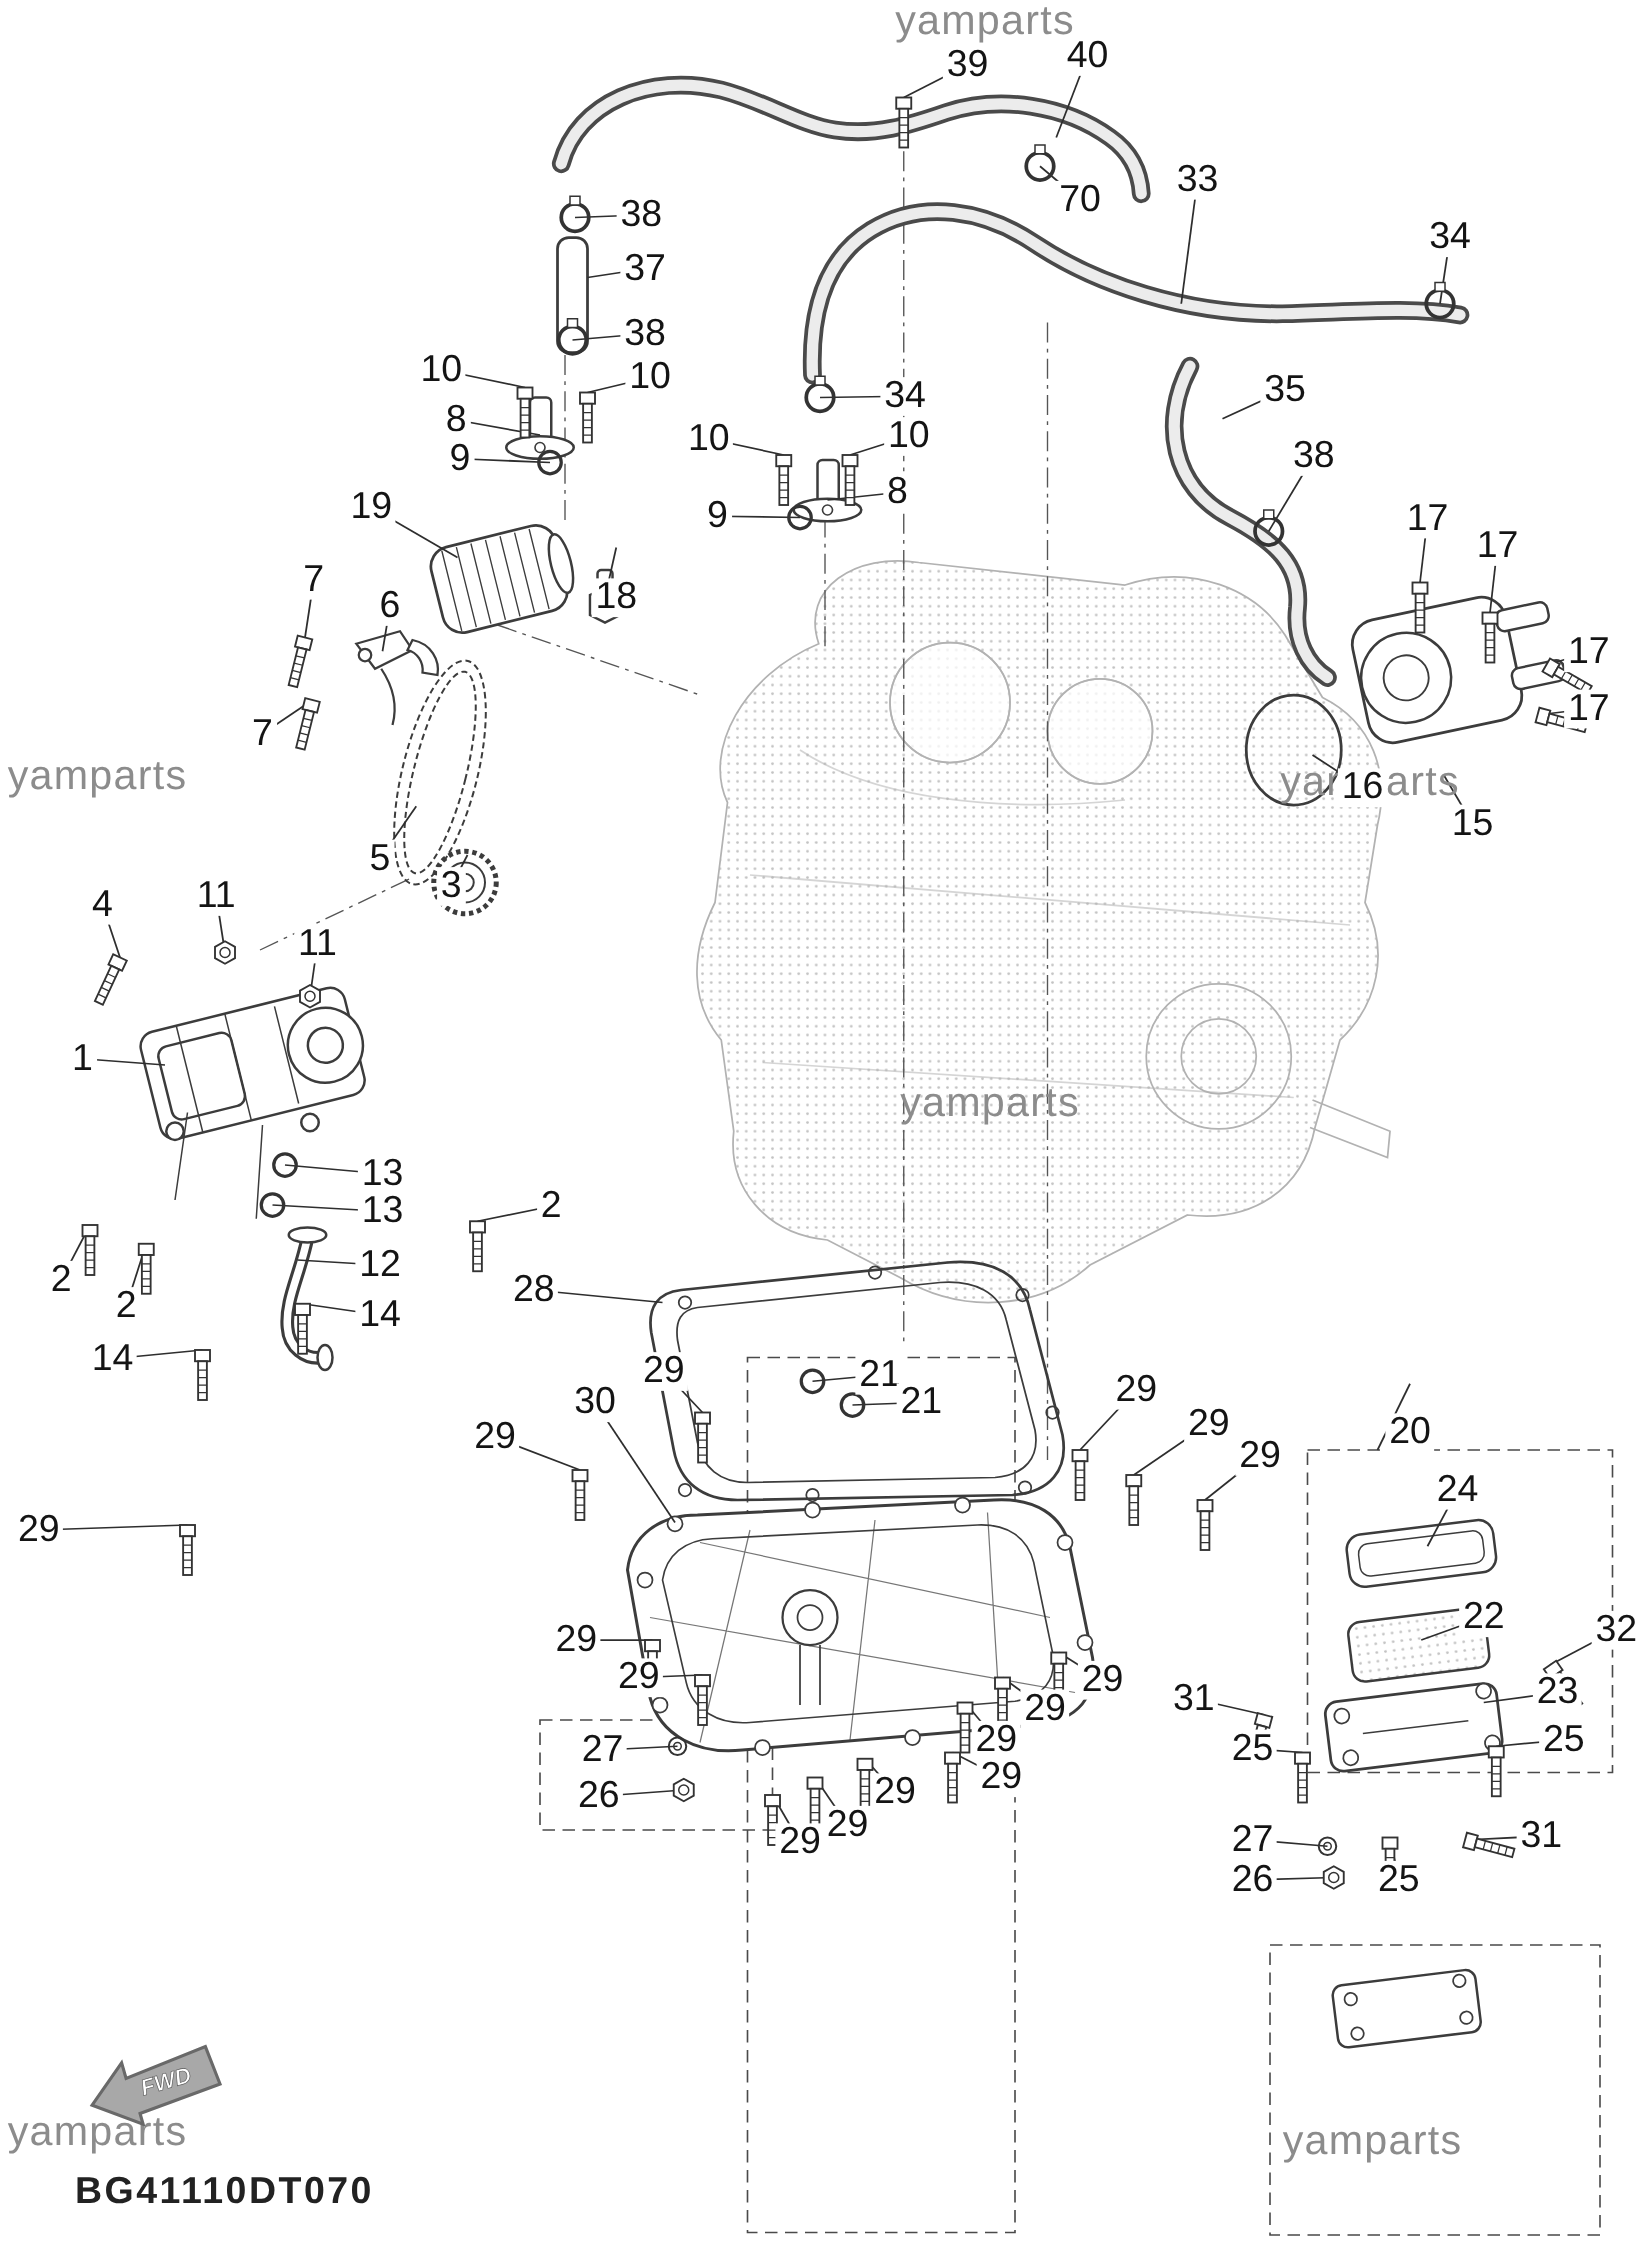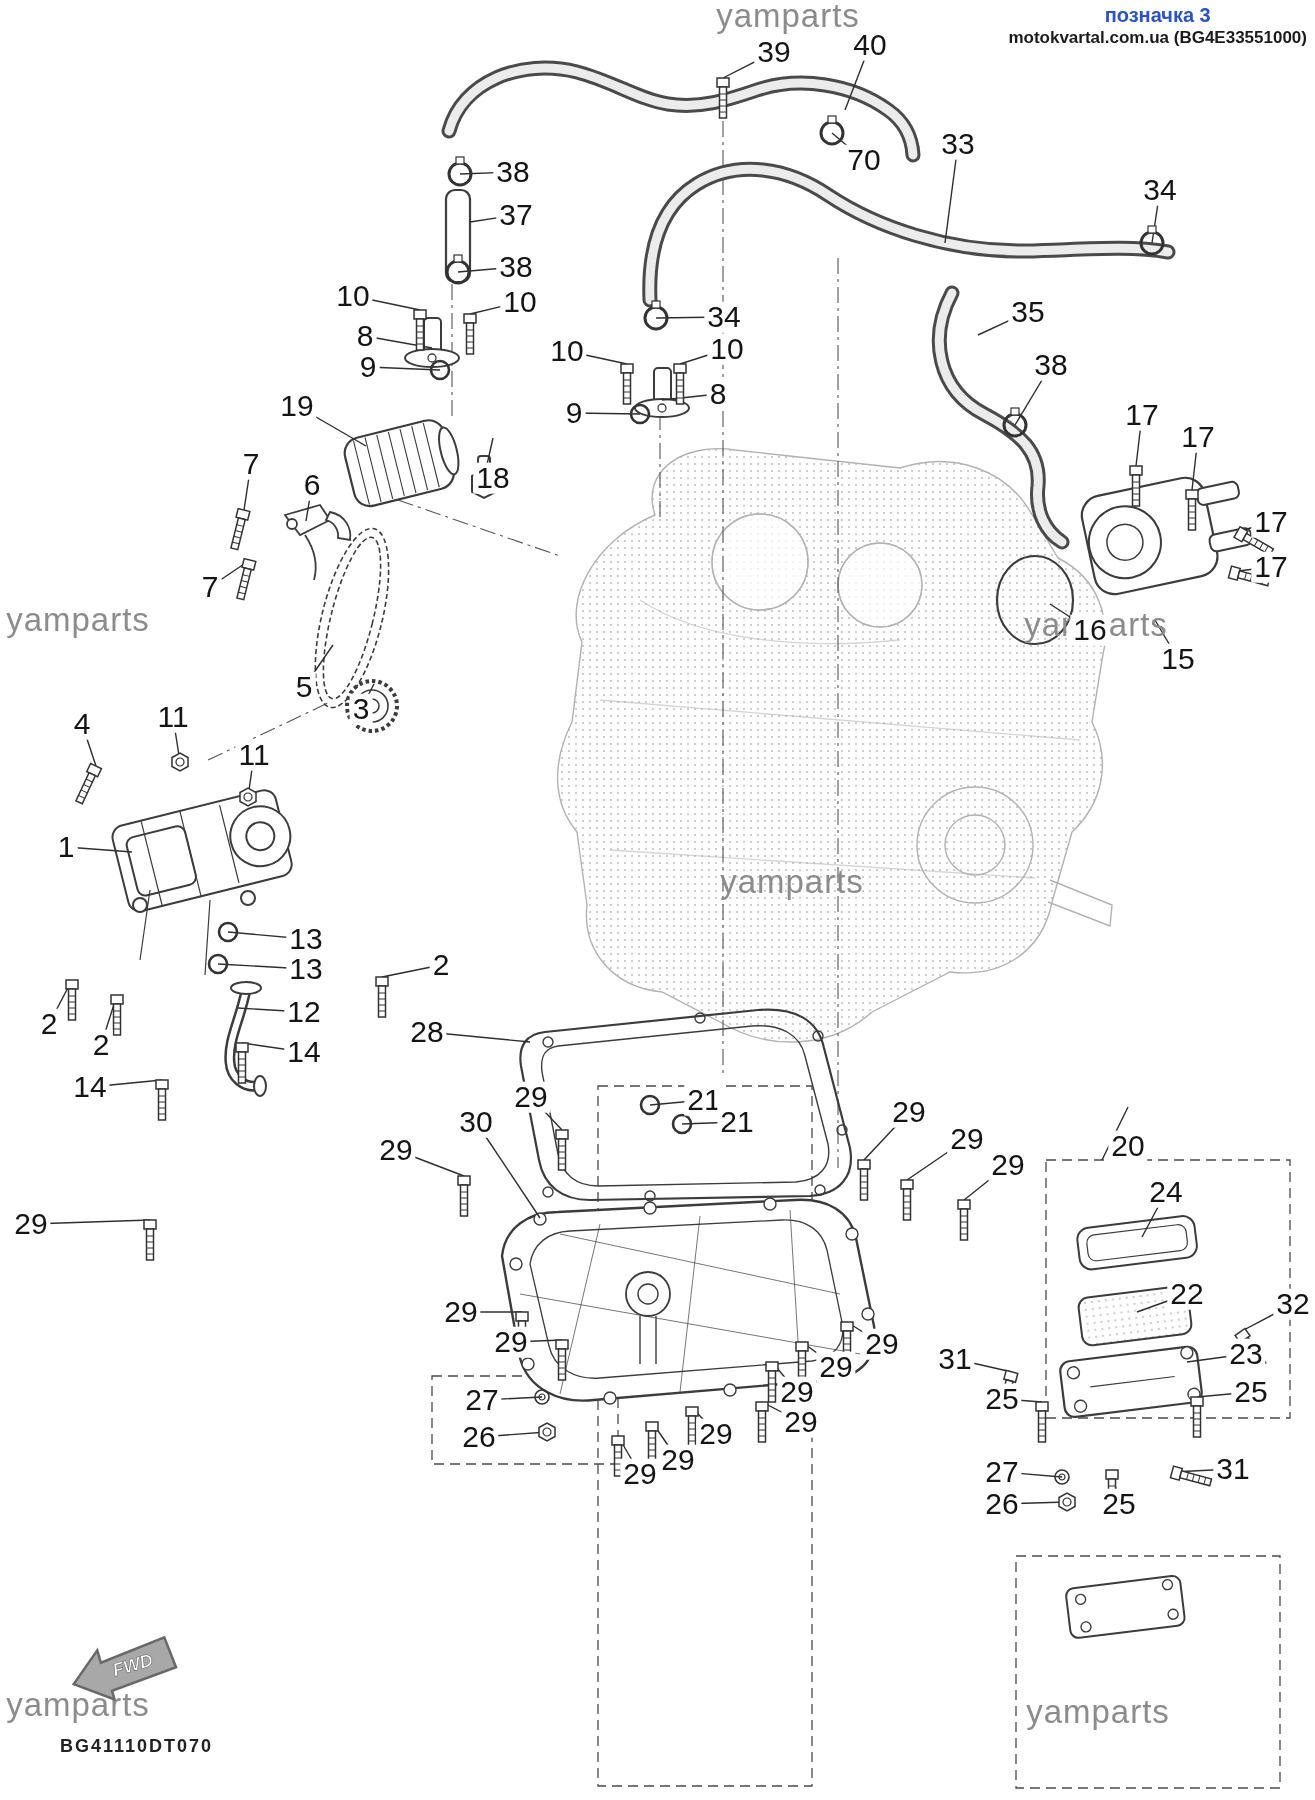--- a/index.html
+++ b/index.html
@@ -7,21 +7,21 @@
   body { font-family:"Liberation Sans", sans-serif; }
   .page { position:relative; width:1315px; height:1800px; background:#fff; overflow:hidden; }
   #diagram { position:absolute; left:0; top:0; z-index:10; }
   .watermark { position:absolute; transform:translate(-50%,-50%); font-size:33px; color:#8c8c8c;
                letter-spacing:1px; z-index:20; white-space:nowrap; }
   .callout { position:absolute; transform:translate(-50%,-50%); font-size:30px; color:#141414;
              background:#fff; padding:0 3px; line-height:1.02; z-index:30; white-space:nowrap; }
   .header-right { position:absolute; top:4px; right:8px; z-index:40; text-align:center; }
   .badge { font-size:20px; font-weight:bold; margin-bottom:1px; }
   .site-ref { font-size:17px; font-weight:bold; color:#1b1b1b; }
-  .diagram-code { position:absolute; left:60px; top:1736px; font-size:18px; font-weight:bold;
+  .diagram-code { position:absolute; left:60px; top:1736px; font-size:30px; font-weight:bold;
                   color:#222; letter-spacing:2px; z-index:40; }
   .fwd { position:absolute; left:64px; top:1630px; z-index:40; }
 </style>
 </head>
 <body>
 
 <div class="page">
 
   <svg id="diagram" viewBox="0 0 1315 1800" width="1315" height="1800">
     <defs>
@@ -431,24 +431,20 @@
       <div class="callout" style="left: 801px; top: 1422px;">29</div>
       <div class="callout" style="left: 716px; top: 1434px;">29</div>
       <div class="callout" style="left: 678px; top: 1460px;">29</div>
       <div class="callout" style="left: 640px; top: 1474px;">29</div>
       <div class="callout" style="left: 1002px; top: 1472px;">27</div>
       <div class="callout" style="left: 1002px; top: 1504px;">26</div>
       <div class="callout" style="left: 1119px; top: 1504px;">25</div>
       <div class="callout" style="left: 1233px; top: 1469px;">31</div>
     </div>
 
-  <div class="header-right">
-    <div class="badge" id="badge" style="color: rgb(41, 82, 204);">позначка 3</div>
-    <div class="site-ref">motokvartal.com.ua (BG4E33551000)</div>
-  </div>
 
   <div class="fwd">
     <svg width="118" height="82" viewBox="0 0 118 82">
       <g transform="rotate(-16 59 41)">
         <path d="M8 40 L40 14 L40 27 L108 20 L111 52 L43 57 L43 66 Z" fill="#a8a8a8" stroke="#696969" stroke-width="2.5"></path>
         <text x="70" y="44" font-size="18" font-style="italic" font-weight="bold" fill="#ffffff" stroke="#555" stroke-width="0.5" text-anchor="middle">FWD</text>
       </g>
     </svg>
   </div>
 

